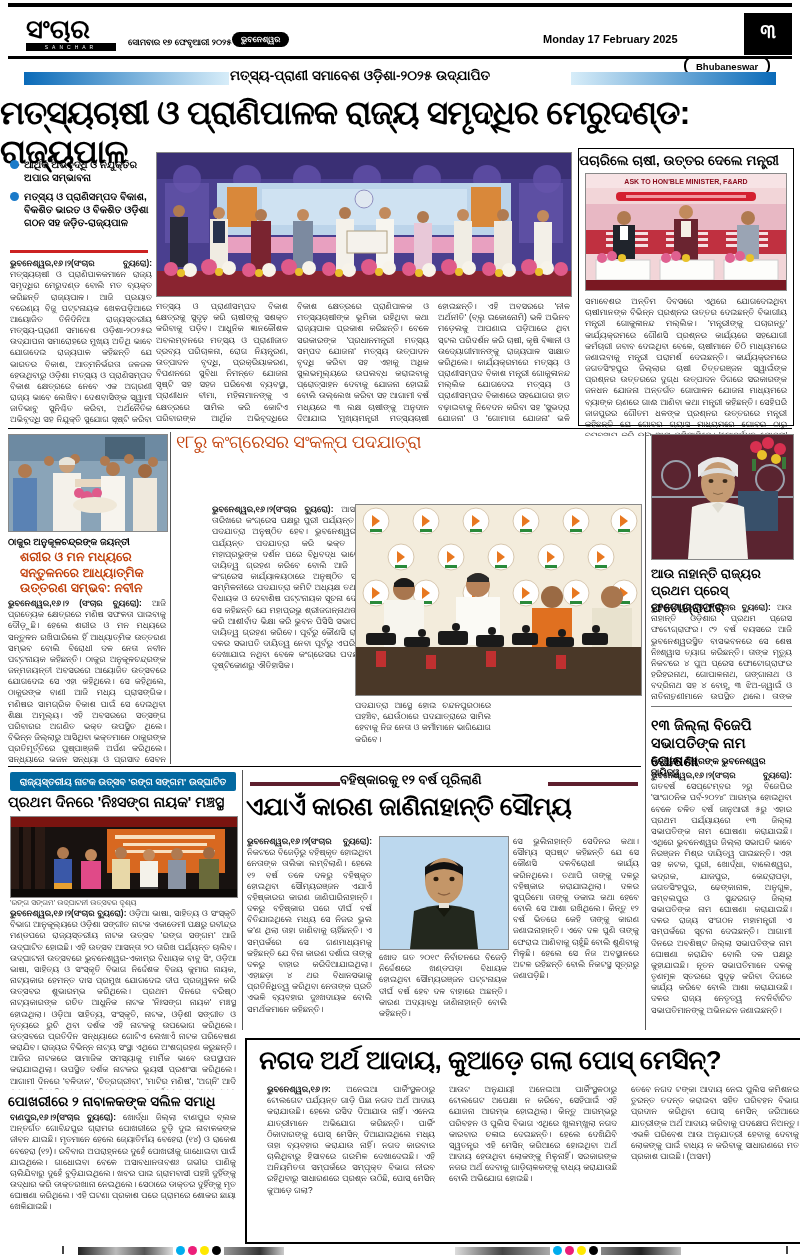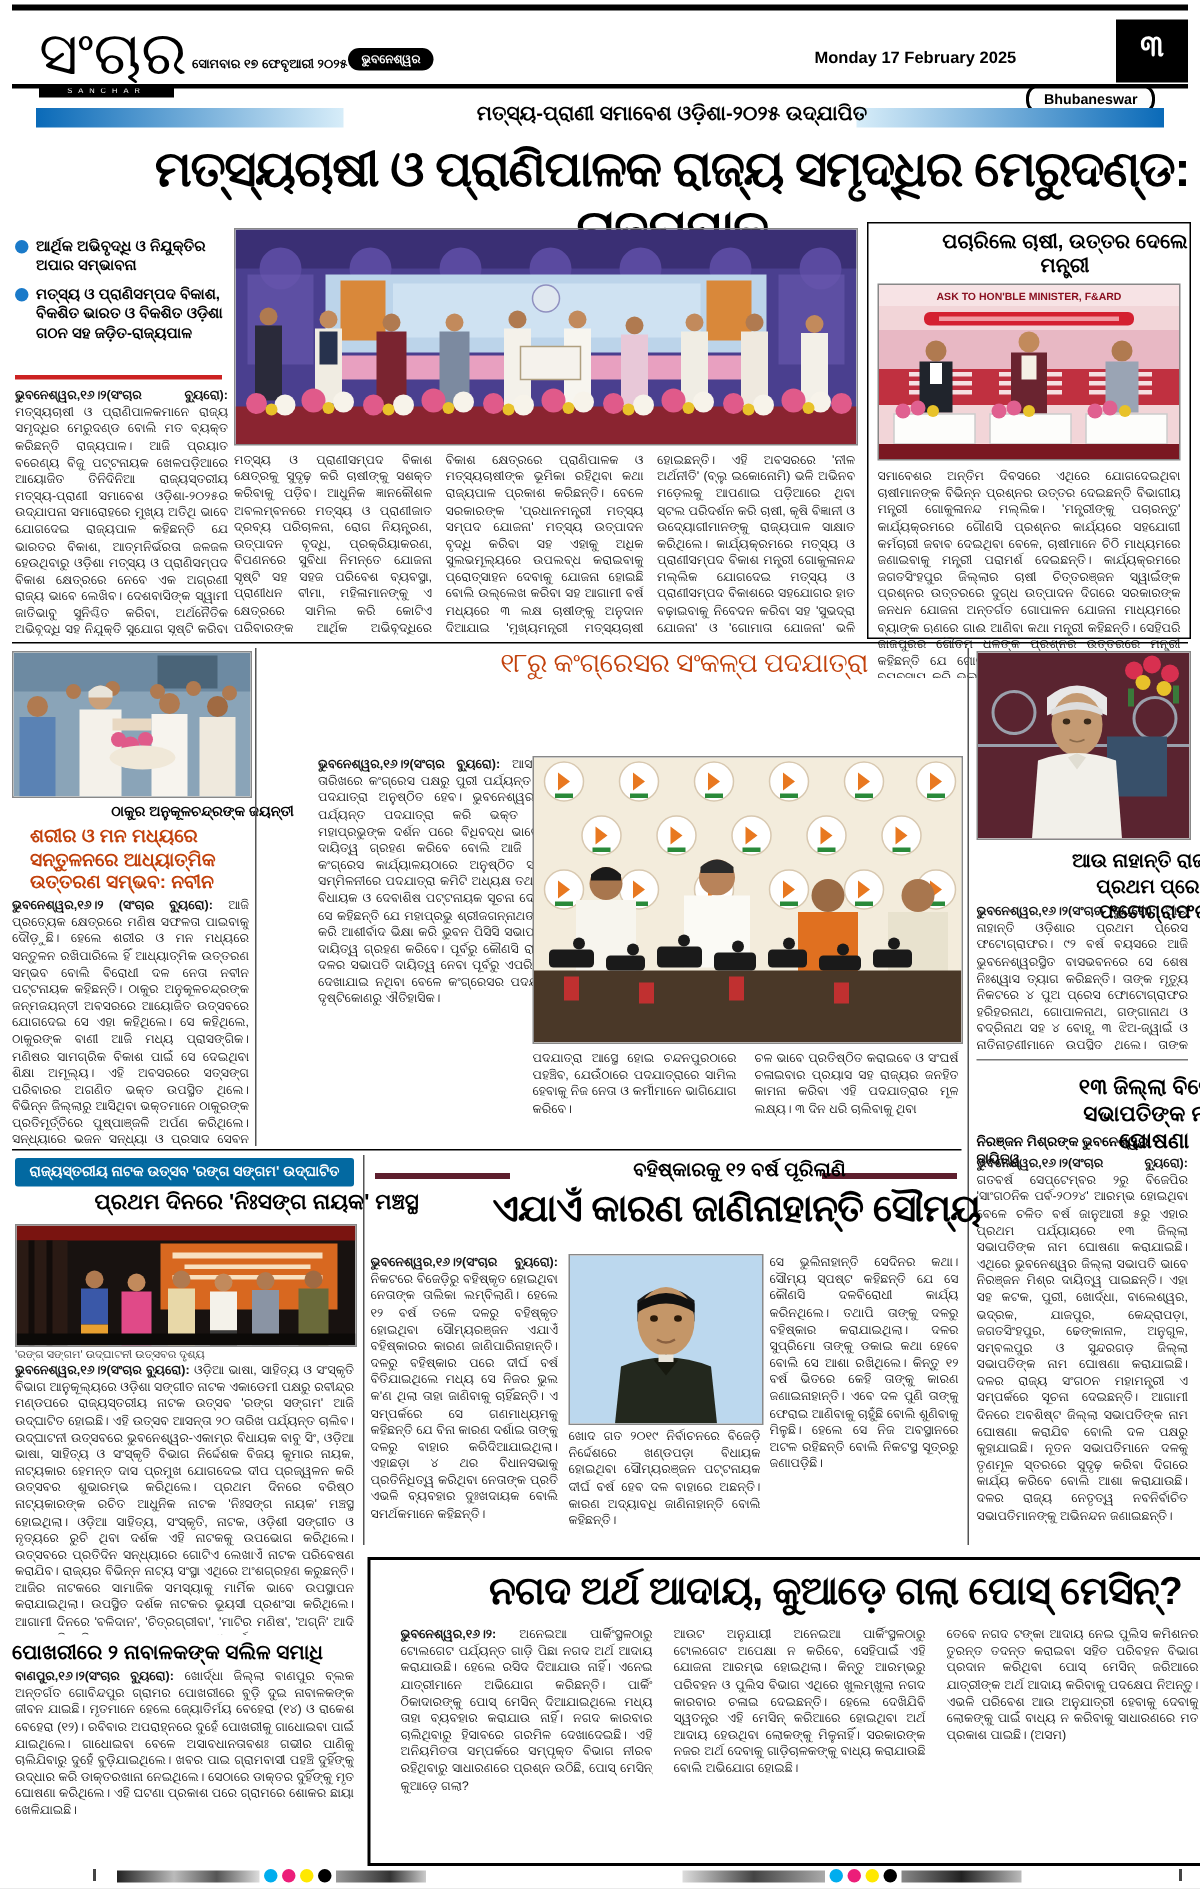--- a/index.html
+++ b/index.html
@@ -3,34 +3,34 @@
 <meta charset="utf-8">
 <style>
   html,body{margin:0;padding:0;background:#dcdcdc;}
   #page{position:relative;width:800px;height:1259px;background:#ffffff;
         font-family:"Liberation Sans","DejaVu Sans",sans-serif;overflow:hidden;}
   .abs{position:absolute;}
   .bodytext{font-size:8.4px;line-height:1.33;text-align:justify;color:#141414;overflow:hidden;}
   .dl{font-weight:bold;}
   .rule{background:#000;}
   .vrule{background:#555;width:1px;}
-  .center{text-align:center;margin-left:48px;}
+  .center{text-align:left;}
   .photo{overflow:hidden;border:1px solid #888;}
   .cap{font-weight:bold;color:#000;}
   .pill{border-radius:9px;display:flex;align-items:center;justify-content:center;text-align:center;}
 </style>
 </head>
 <body>
 
 <div id="page">
 
   <div class="abs rule" style="left:8px;top:3px;width:784px;height:4px;"></div>
 
   <div class="abs" style="left:26px;top:16px;">
-    <div style="font-size:40px;font-weight:400;color:#000;line-height:1;">ସଂଚାର</div>
+    <div style="font-size:26px;font-weight:700;color:#000;line-height:1;">ସଂଚାର</div>
     <div style="margin-top:1px;background:#000;color:#fff;font-size:5px;letter-spacing:4px;text-align:center;padding:1px 2px;width:86px;">SANCHAR</div>
   </div>
   <div class="abs" style="left:128px;top:37px;font-size:8.5px;font-weight:bold;color:#000;">ସୋମବାର ୧୭ ଫେବୃଆରୀ ୨୦୨୫</div>
   <div class="abs pill" style="left:232px;top:32px;height:15px;padding:0 9px;background:#000;color:#fff;font-size:8px;font-weight:bold;">ଭୁବନେଶ୍ୱର</div>
   <div class="abs" style="left:543px;top:33px;font-size:11px;font-weight:bold;color:#000;">Monday 17 February 2025</div>
   <div class="abs rule" style="left:744px;top:13px;width:48px;height:42px;"></div>
   <div class="abs" style="left:744px;top:20px;width:48px;text-align:center;color:#fff;font-size:20px;font-weight:bold;">୩</div>
   <div class="abs pill" style="left:684px;top:28px;height:16px;padding:0 10px;background:#fdfdfd;border:2px solid #000;color:#000;font-size:9.5px;font-weight:bold;margin-top:28px;">Bhubaneswar</div>
   <div class="abs rule" style="left:8px;top:56px;width:784px;height:3px;"></div>
 
@@ -382,21 +382,20 @@
       </g>
       <g fill="#c03030">
           <rect x="20" y="146" width="10" height="16"></rect>
           <rect x="70" y="150" width="10" height="14"></rect>
           <rect x="130" y="146" width="10" height="16"></rect>
           <rect x="200" y="150" width="10" height="14"></rect>
         </g>
     </svg>
   </div>
   <div class="abs bodytext" style="left:355px;top:700px;width:136px;height:62px;">ପଦଯାତ୍ରା ଆସ୍ଥେ ହୋଇ ଚନ୍ଦନପୁରଠାରେ ପହଞ୍ଚିବ, ଯେଉଁଠାରେ ପଦଯାତ୍ରାରେ ସାମିଲ ହେବାକୁ ନିଜ ନେତା ଓ କର୍ମୀମାନେ ଭାଗିଯୋଗ କରିବେ।</div>
-  <div class="abs bodytext" style="left:503px;top:700px;width:136px;height:62px;">ଚଳ ଭାବେ ପ୍ରତିଷ୍ଠିତ କରାଇବେ ଓ ସଂଘର୍ଷ ଚଳାଇବାର ପ୍ରୟାସ ସହ ରାଜ୍ୟର ଜନହିତ କାମନା କରିବା ଏହି ପଦଯାତ୍ରାର ମୂଳ ଲକ୍ଷ୍ୟ। ୩ ଦିନ ଧରି ଚାଲିବାକୁ ଥିବା</div>
 
   <div class="abs vrule" style="left:645px;top:432px;height:598px;"></div>
 
   <div class="abs photo" style="left:651px;top:434px;width:141px;height:124px;">
     <svg width="141" height="124" viewBox="0 0 141 124" xmlns="http://www.w3.org/2000/svg">
       <rect width="141" height="124" fill="#5a2430"></rect>
       <g stroke="#9aa0ac" stroke-width="2" fill="none">
         <circle cx="24" cy="40" r="14"></circle>
           <circle cx="118" cy="44" r="14"></circle>
         <line x1="0" y1="62" x2="141" y2="62"></line>

